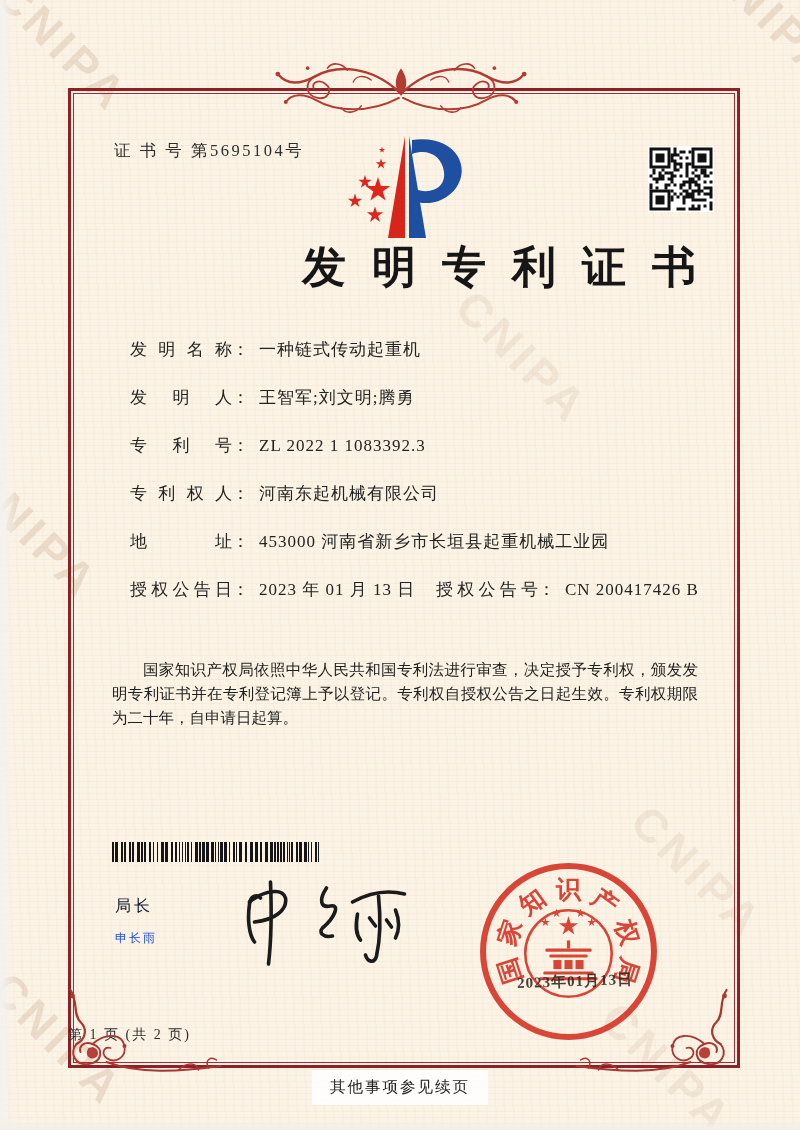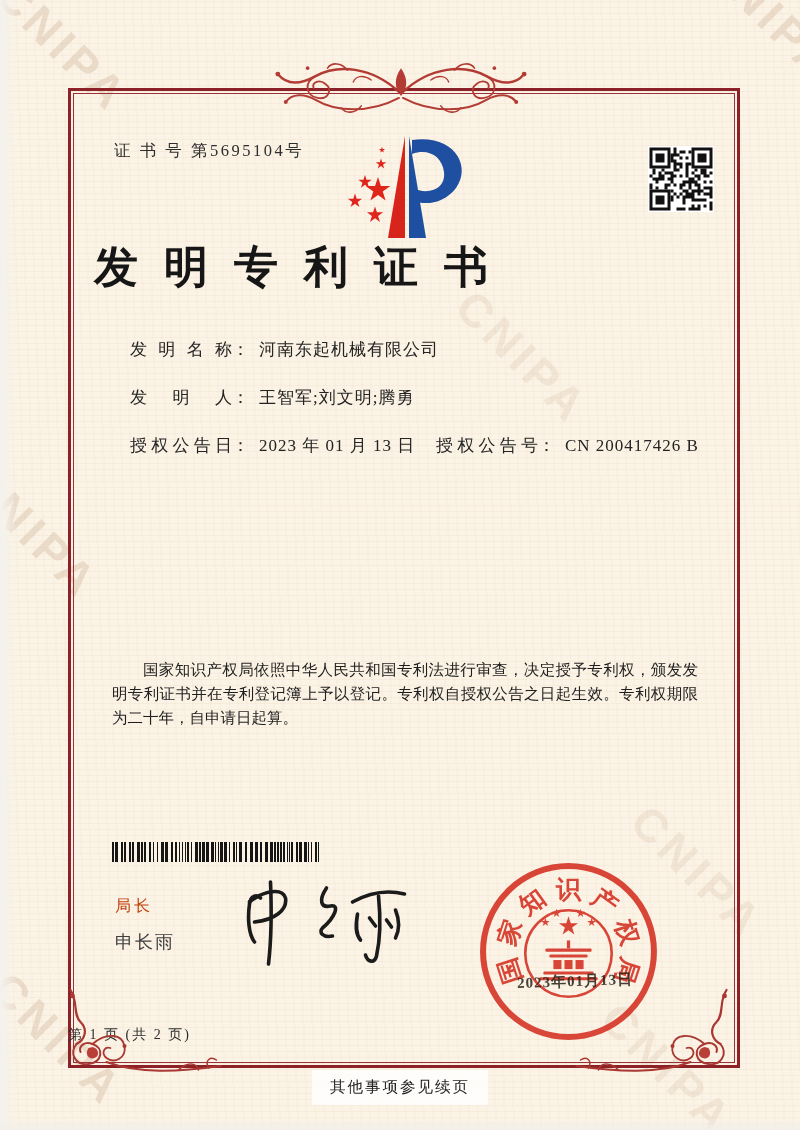--- a/index.html
+++ b/index.html
@@ -19,40 +19,40 @@
   .wm.light{color:rgba(190,156,128,0.16);}
 
   .frame{position:absolute;left:68px;top:88px;width:666px;height:974px;
          border:3px solid #8c2127;z-index:2;}
   .frame-inner{position:absolute;inset:2px;border:1px solid #99303a;}
 
   .content{position:absolute;inset:0;z-index:3;border-radius:8px;}
 
   .cert-no{position:absolute;left:114px;top:140px;font-size:16.5px;letter-spacing:2.5px;color:#2e2e2e;}
 
-  .title{position:absolute;left:68px;top:238px;width:666px;text-align:left;
+  .title{position:absolute;left:56px;top:238px;width:666px;text-align:right;
          font-size:44px;font-weight:700;letter-spacing:26px;text-indent:26px;color:#161616;}
 
   .fields{position:absolute;left:114px;top:338px;width:600px;font-size:17px;}
   .frow{position:relative;height:48px;}
   .f-label{display:inline-block;width:102px;text-align:justify;text-align-last:justify;vertical-align:top;margin-left:16px;}
   .f-colon{display:inline-block;}
   .f-value{display:inline-block;margin-left:10px;letter-spacing:1px;}
   .g2{position:absolute;left:306px;top:0;}
 
   .paras{position:absolute;left:112px;top:658px;width:598px;font-size:15.5px;line-height:23.8px;
          text-align:justify;color:#1f1f1f;}
   .paras p{margin:0 12px 3px 0;text-indent:2em;}
 
   .barcode{position:absolute;left:112px;top:842px;}
 
   .director-title{position:absolute;left:115px;top:896px;font-family:"Liberation Sans","DejaVu Sans",sans-serif;
-         font-size:16px;letter-spacing:3px;color:#c2410c;}
+         font-size:16px;letter-spacing:3px;color:#0f172a;}
   .director-name{position:absolute;left:115px;top:930px;font-family:"Liberation Sans","DejaVu Sans",sans-serif;
-         font-size:18px;letter-spacing:2px;color:#404040;}
+         font-size:12px;letter-spacing:2px;color:#1d4ed8;}
 
   .sig{position:absolute;left:228px;top:876px;}
 
   .seal{position:absolute;left:473px;top:856px;}
   .seal-date{position:absolute;left:490px;top:972px;width:170px;text-align:center;
         font-size:15px;font-weight:700;letter-spacing:1px;color:rgba(43,37,30,0.88);
         transform:rotate(-2deg);}
 
   .page-num{position:absolute;left:68px;top:1026px;width:666px;text-align:left;
         font-size:14px;letter-spacing:2px;color:#2c2c2c;}
@@ -164,24 +164,33 @@
             <rect x="3" y="45" width="15" height="15" fill="#fff"></rect>
             <rect x="6" y="48" width="9" height="9"></rect>
         </g>
       </g>
     </svg>
 
     <div class="title">发明专利证书</div>
 
     <div class="fields">
       <div class="frow">
-        <span class="f-label">发明名称</span><span class="f-colon">：</span><span class="f-value">河南东起机械有限公司</span>
+        <span class="f-label">发明名称</span><span class="f-colon">：</span><span class="f-value">一种链式传动起重机</span>
       </div>
       <div class="frow">
         <span class="f-label">发明人</span><span class="f-colon">：</span><span class="f-value">王智军;刘文明;腾勇</span>
+      </div>
+      <div class="frow">
+        <span class="f-label">专利号</span><span class="f-colon">：</span><span class="f-value">ZL 2022 1 1083392.3</span>
+      </div>
+      <div class="frow">
+        <span class="f-label">专利权人</span><span class="f-colon">：</span><span class="f-value">河南东起机械有限公司</span>
+      </div>
+      <div class="frow">
+        <span class="f-label">地址</span><span class="f-colon">：</span><span class="f-value">453000 河南省新乡市长垣县起重机械工业园</span>
       </div>
       <div class="frow">
         <span class="f-label">授权公告日</span><span class="f-colon">：</span><span class="f-value">2023 年 01 月 13 日</span>
         <span class="g2">
           <span class="f-label">授权公告号</span><span class="f-colon">：</span><span class="f-value">CN 200417426 B</span>
         </span>
       </div>
     </div>
 
     <div class="paras">

